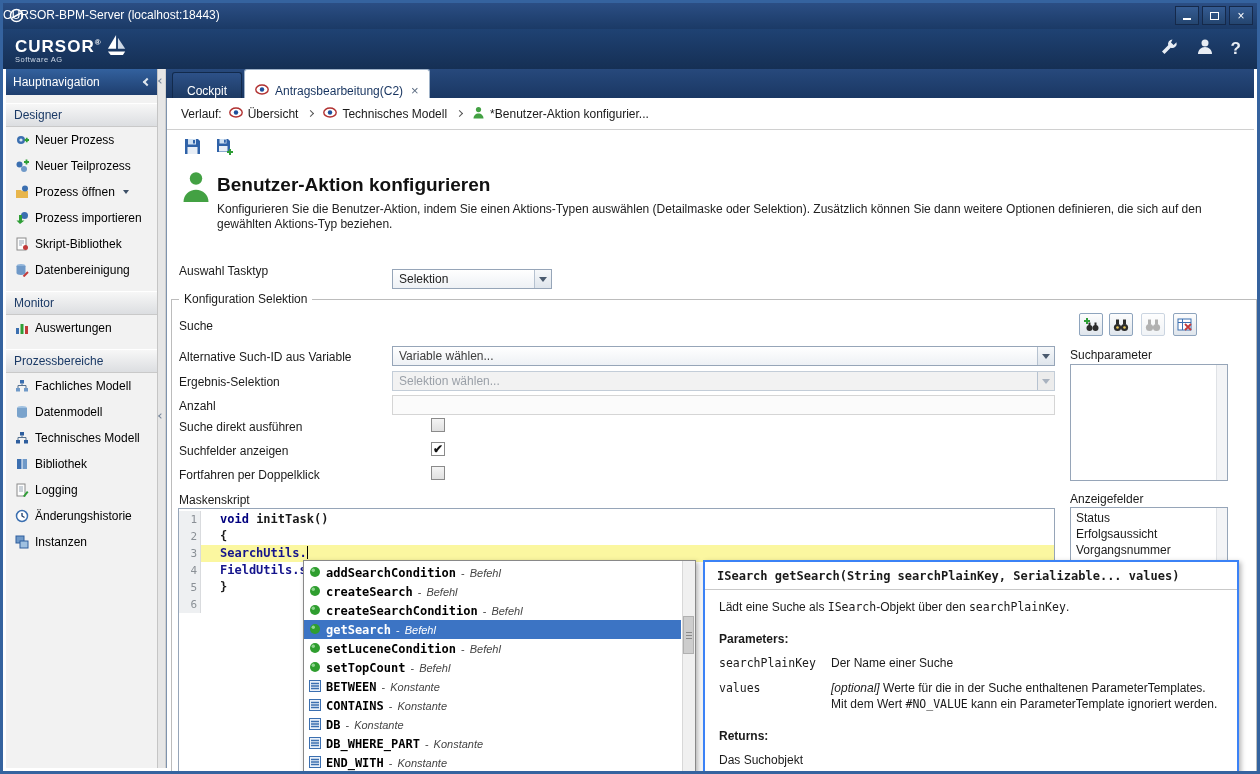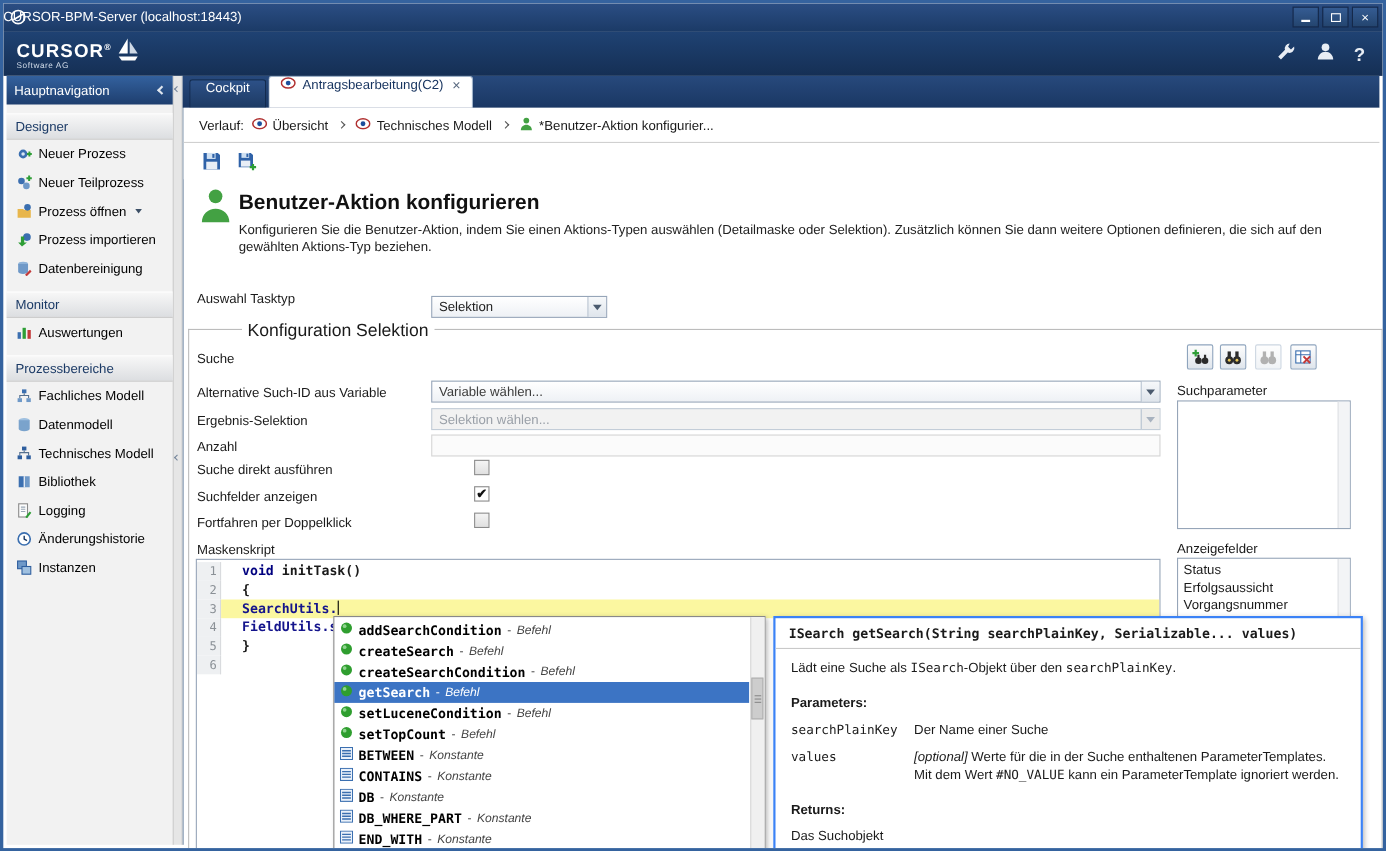--- a/index.html
+++ b/index.html
@@ -49,21 +49,21 @@
   .strip { position:absolute; left:155px; top:66px; width:8px; bottom:3px;
     background:#e6e6e6; border-right:1px solid #cfcfcf; }
   .strip .sarr { position:absolute; left:1px; width:4px; height:4px;
     border-left:1.5px solid #77879c; border-bottom:1.5px solid #77879c; transform:rotate(45deg); }
 
   .main-edge { position:absolute; left:163px; top:95px; width:1px; bottom:3px; background:#7e93ad; }
 
   
   .tabbar { position:absolute; left:163px; top:66px; right:3px; height:29px;
     background:linear-gradient(#27497c,#1a3763); display:flex; align-items:flex-end; padding-left:6px; gap:2px; }
-  .tab { height:26px; display:flex; align-items:flex-start; gap:6px; padding:0 14px; font-size:12px;
+  .tab { height:26px; display:flex; align-items:flex-end; gap:6px; padding:0 14px; font-size:12px;
     color:#fff; background:linear-gradient(#2d5188,#1d3a63); border:1px solid #122a4c; border-bottom:none;
     border-radius:3px 3px 0 0; }
   .tab.active { height:29px; background:#fff; color:#16335f; border-color:#9fb2c8; padding:0 10px; }
   .tab .closex { font-size:13px; color:#5a6a80; margin-left:2px; }
 
   
   .breadcrumb { position:absolute; left:164px; top:95px; right:3px; height:32px; background:#fff;
     border-bottom:1px solid #d0d0d0; display:flex; align-items:center; padding-left:14px; gap:7px; font-size:12px; color:#1a1a1a; }
   .bchev { width:5px; height:5px; border-right:1.6px solid #555; border-top:1.6px solid #555;
     transform:rotate(45deg); display:inline-block; margin:0 3px; }
@@ -90,21 +90,21 @@
     border-top:5px solid #4a5a6e; }
   .combo.placeholder .txt { color:#8e99a7; }
   .combo.disabled { background:#f2f2f2; border-color:#c3cdd8; }
   .combo.disabled .txt { color:#9aa0a8; }
   .combo.disabled .dd { background:#ececec; }
   .combo.disabled .dar { border-top-color:#a8b2bf; }
   .tfield { position:absolute; height:20px; border:1px solid #d5d5d5; background:#fbfbfb; }
 
   .groupbox { position:absolute; left:168px; top:296px; width:1086px; height:478px;
     border:1px solid #bcbcbc; border-bottom:none; }
-  .grouplabel { position:absolute; left:176px; top:289px; background:#fff; padding:0 5px; font-size:16px; color:#1a1a1a;margin-left:41px; }
+  .grouplabel { position:absolute; left:176px; top:289px; background:#fff; padding:0 5px; font-size:12px; color:#1a1a1a; }
 
   .cb { position:absolute; width:14px; height:14px; border:1px solid #8a8a8a; background:#fff;
     font-size:12px; font-weight:bold; line-height:12px; text-align:center; color:#111; }
   .cb.empty { background:linear-gradient(#f4f4f4,#e0e0e0); }
 
   .icbtn { position:absolute; width:24px; height:23px; border:1px solid #8ea4bd; border-radius:2px;
     background:linear-gradient(#fdfdfd,#dfe5ec); display:flex; align-items:center; justify-content:center; }
   .icbtn.disabled { opacity:.45; }
 
   .listbox { position:absolute; border:1px solid #96a5b8; background:#fff; overflow:hidden; }
@@ -248,20 +248,30 @@
       <span class="caret"></span>
     </div>
     <div class="side-item">
       <span class="ic">
           <svg width="14" height="14" viewBox="0 0 14 14">
             <circle cx="9.5" cy="4.5" r="3.5" fill="#3b6fb0"></circle>
             <path d="M5 13L1.5 9.5H4V4h3v5.5h2.5z" fill="#2e9e36"></path>
           </svg>
         </span>
       <span>Prozess importieren</span>
+    </div>
+    <div class="side-item">
+      <span class="ic">
+          <svg width="14" height="14" viewBox="0 0 14 14">
+            <rect x="2" y="1" width="9" height="12" fill="#fdfdfd" stroke="#8a8a8a"></rect>
+            <path d="M4 4h5M4 6h5M4 8h3" stroke="#99a7b5"></path>
+            <circle cx="10.5" cy="10.5" r="2.5" fill="#c23a3a"></circle>
+          </svg>
+        </span>
+      <span>Skript-Bibliothek</span>
     </div>
     <div class="side-item">
       <span class="ic">
           <svg width="14" height="14" viewBox="0 0 14 14">
             <ellipse cx="6" cy="3" rx="4.5" ry="2" fill="#8fb3d9"></ellipse>
             <path d="M1.5 3v7c0 1.1 2 2 4.5 2s4.5-.9 4.5-2V3" fill="#6f99c8"></path>
             <path d="M8.5 13.5l4.5-4.5" stroke="#c23a3a" stroke-width="2"></path>
           </svg>
         </span>
       <span>Datenbereinigung</span>

